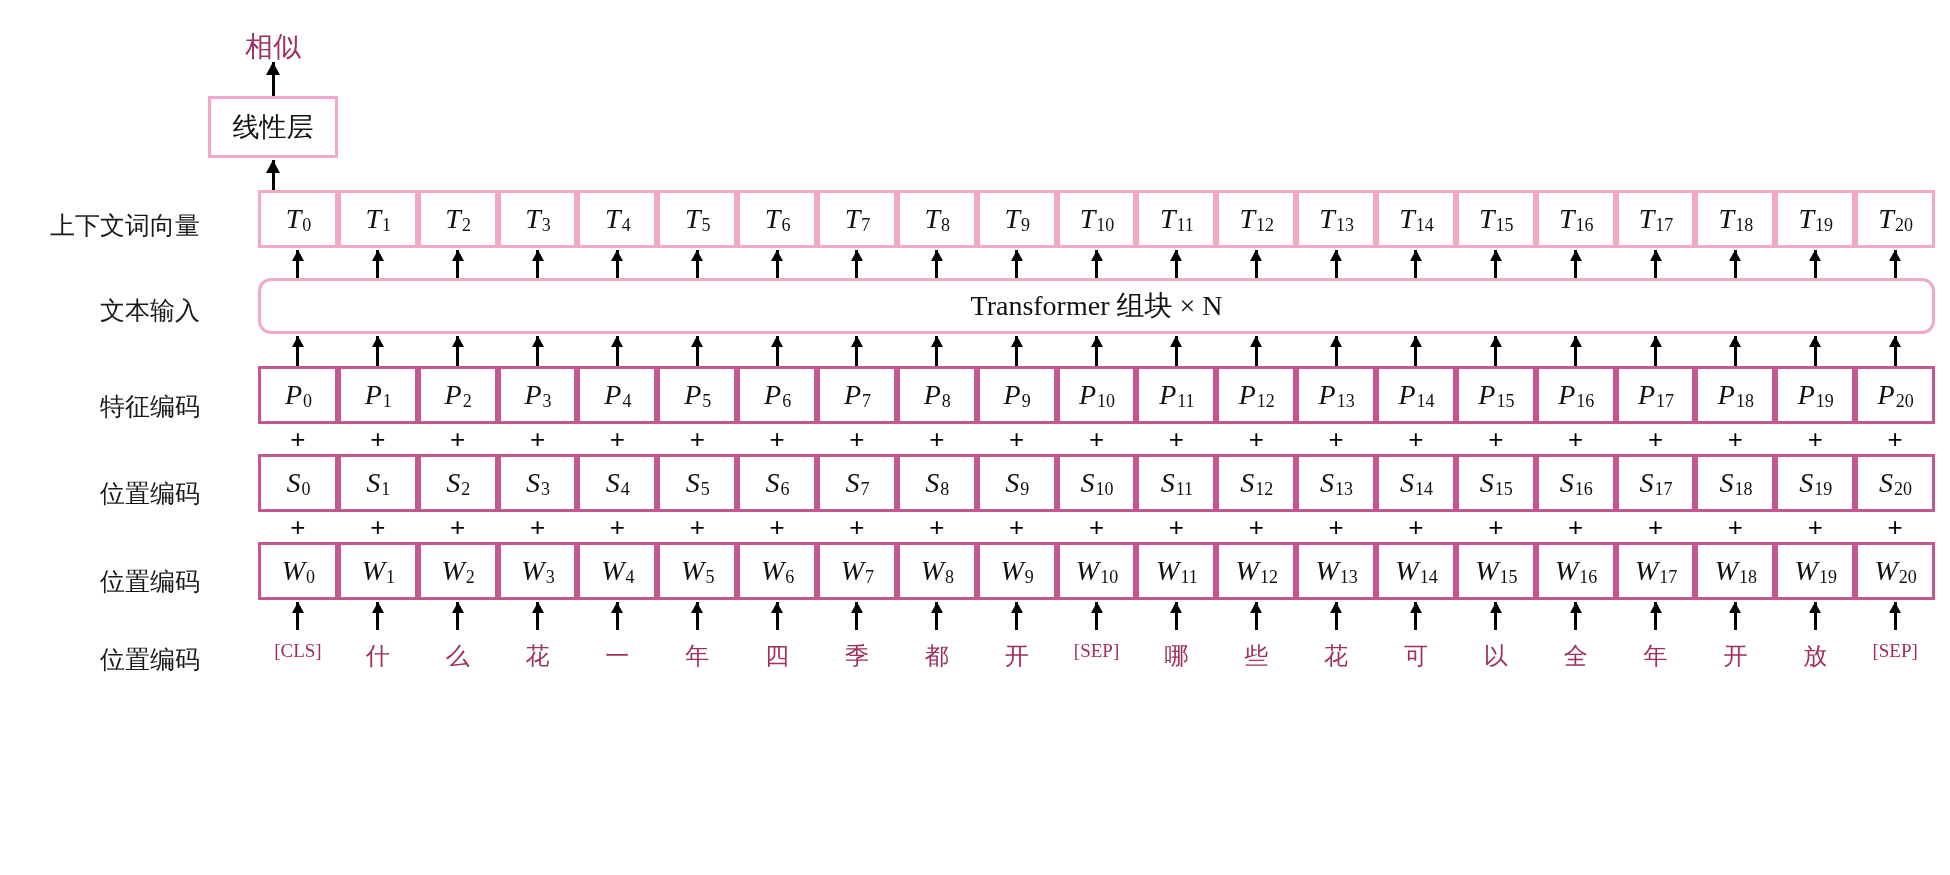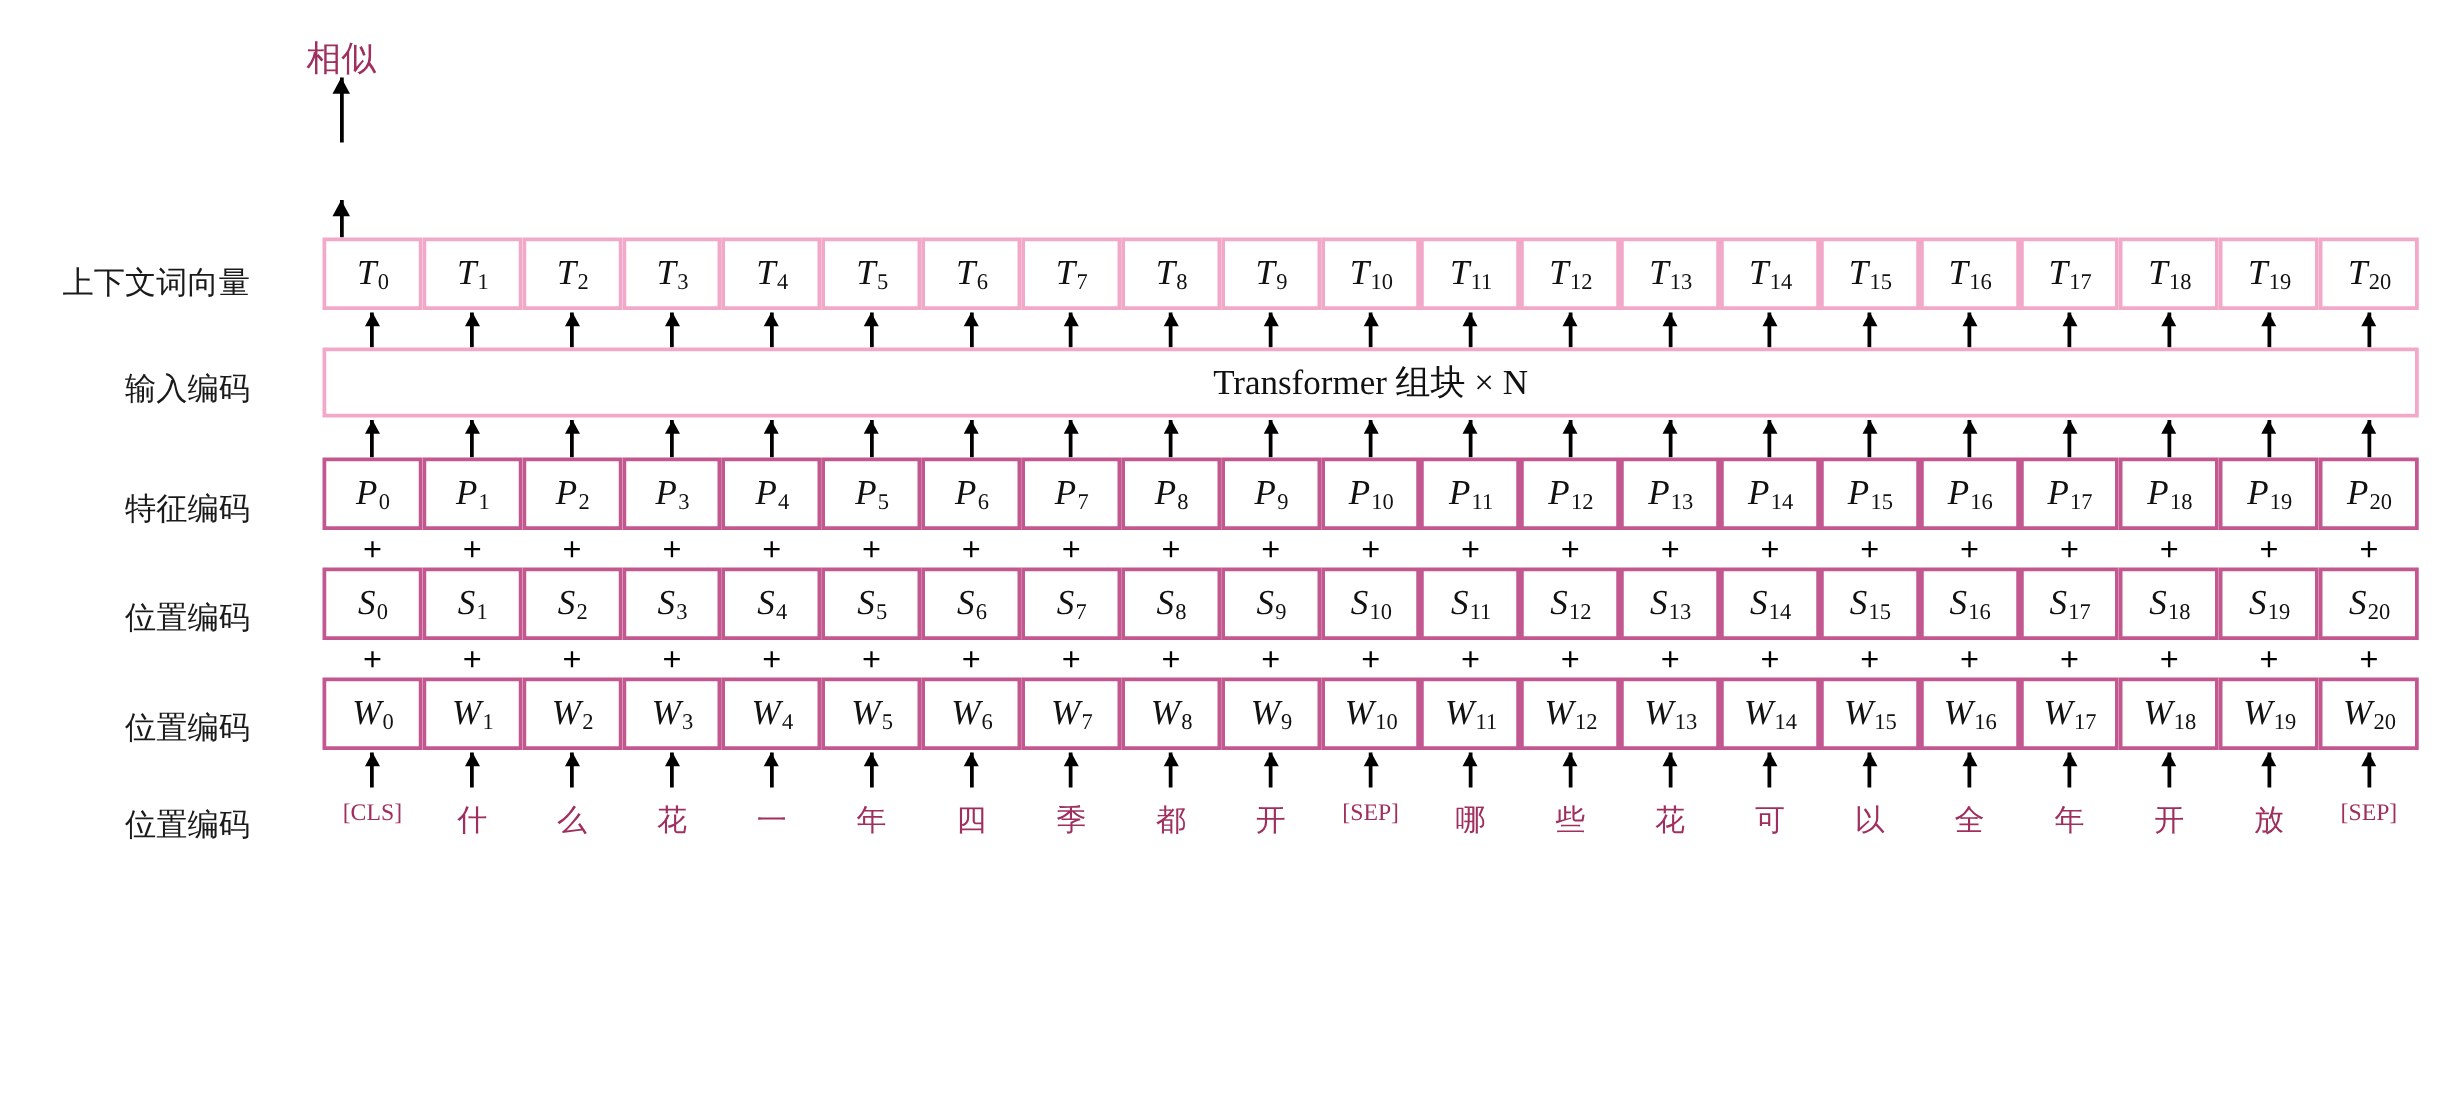--- a/index.html
+++ b/index.html
@@ -206,20 +206,23 @@
 
 <div id="diagram">
 
   <div id="output-label" style="left:208px; top:28px; width:130px;">相似</div>
 
   <div class="single-arrow" style="left:248px; top:62px; width:50px; height:52px;">
     <div class="shaft" style="height:52px;"></div>
     <div class="head"></div>
   </div>
 
+  <div id="linear-layer" style="left:208px; top:96px; width:130px; height:62px;">
+    <span>线性层</span>
+  </div>
 
   <div class="single-arrow" style="left:248px; top:160px; width:50px; height:30px;">
     <div class="shaft" style="height:30px;"></div>
     <div class="head"></div>
   </div>
 
   <div class="label-col" style="top:209px;">上下文词向量</div>
 
   <div class="grid-row" id="row-T" style="top:190px; height:58px;">
       <div class="cell box-light">
@@ -430,23 +433,23 @@
         </div>
       </div>
       <div class="arrow-slot">
         <div class="arrow-up">
           <div class="shaft" style="height: 28px;"></div>
           <div class="head" style="bottom: 17px;"></div>
         </div>
       </div>
     </div>
 
-  <div class="label-col" style="top:294px;">输入编码</div>
-
-  <div id="transformer-band" style="top:278px; height:56px;">
+  <div class="label-col" style="top:294px;">文本输入</div>
+
+  <div id="transformer-band" style="top:278px; height:56px;border-radius:13px;">
     <span>Transformer 组块 × N</span>
   </div>
 
   <div class="arrow-row" id="arrows-P-to-transformer" style="top:334px; height:32px;">
       <div class="arrow-slot">
         <div class="arrow-up">
           <div class="shaft" style="height: 30px;"></div>
           <div class="head" style="bottom: 19px;"></div>
         </div>
       </div>

